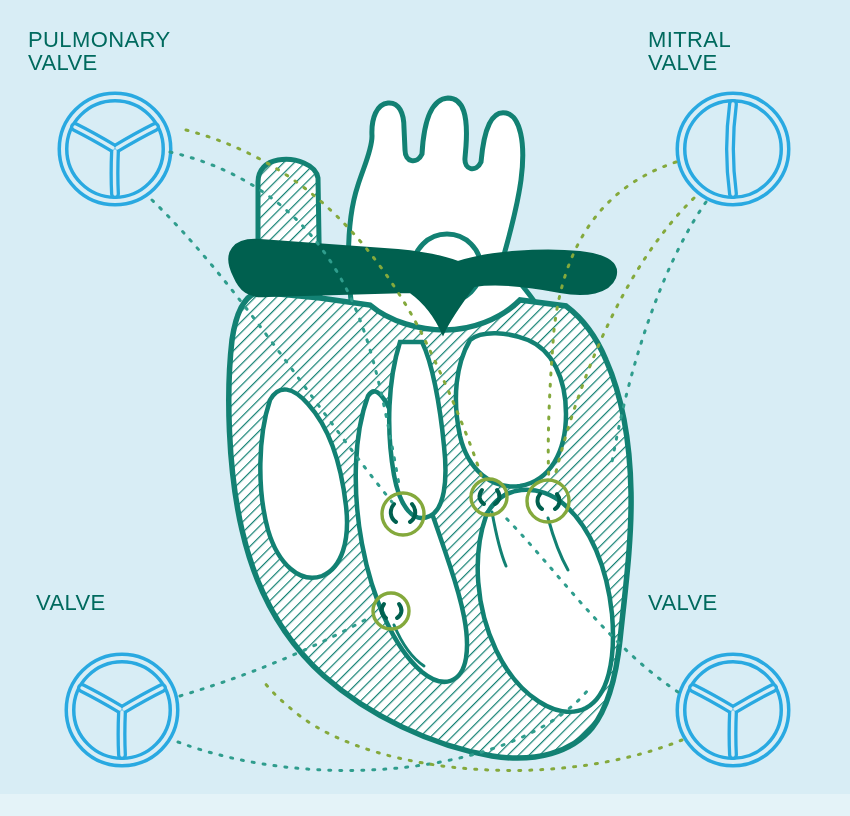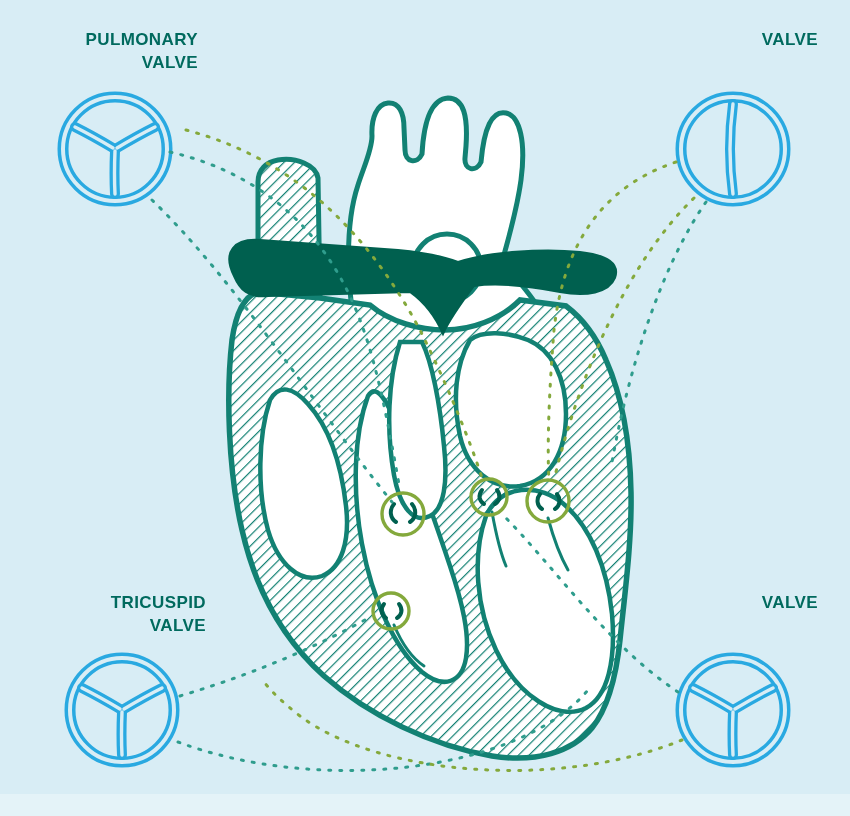--- a/index.html
+++ b/index.html
@@ -8,22 +8,22 @@
     width:850px;height:816px;
     background:#d8edf5;
     overflow:hidden;
     font-family:"Liberation Sans", sans-serif;
   }
   .footer-band{
     position:absolute;left:0;bottom:0;width:850px;height:22px;
     background:#e4f3f8;
   }
   .valve-label{
-    position:absolute;width:170px;text-align:right;
-    color:#006a5e;font-size:17px;font-weight:700;
+    position:absolute;width:170px;text-align:left;
+    color:#006a5e;font-size:22px;font-weight:400;
     letter-spacing:0.4px;line-height:23px;
   }
   .valve-label span{display:block;}
   .lbl-pulmonary{left:28px;top:28px;}
   .lbl-mitral{left:648px;top:28px;}
   .lbl-tricuspid{left:36px;top:591px;}
   .lbl-aortic{left:648px;top:591px;}
   .valve-icon{position:absolute;width:130px;height:130px;}
   .ico-pulmonary{left:50px;top:84px;}
   .ico-mitral{left:668px;top:84px;}
@@ -34,24 +34,24 @@
 </head>
 <body>
 
 <div class="stage">
 
   <div class="valve-label lbl-pulmonary">
     <span>PULMONARY</span>
     <span>VALVE</span>
   </div>
   <div class="valve-label lbl-mitral">
+    <span>MITRAL</span>
     <span>VALVE</span>
   </div>
   <div class="valve-label lbl-tricuspid">
-    <span>TRICUSPID</span>
     <span>VALVE</span>
   </div>
   <div class="valve-label lbl-aortic">
     <span>VALVE</span>
   </div>
 
   <svg class="valve-icon ico-pulmonary" viewBox="0 0 130 130">
     <g>
       <circle cx="65" cy="65" r="52" fill="none" stroke="#29a9e1" stroke-width="11"></circle>
       <circle cx="65" cy="65" r="52" fill="none" stroke="#d8edf5" stroke-width="4"></circle>

